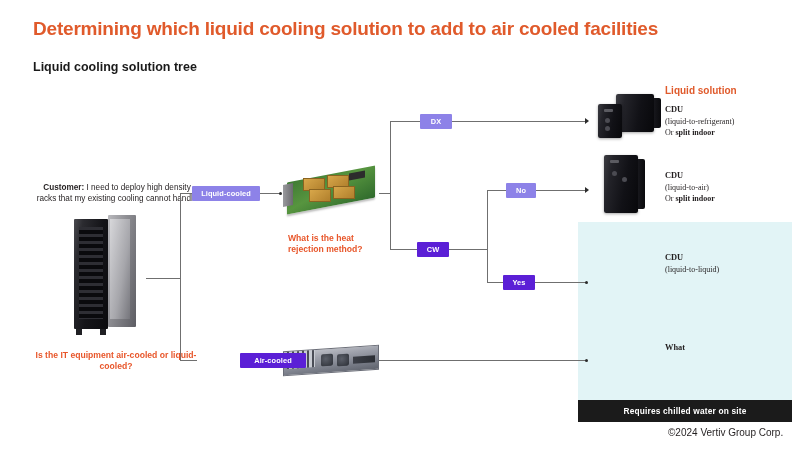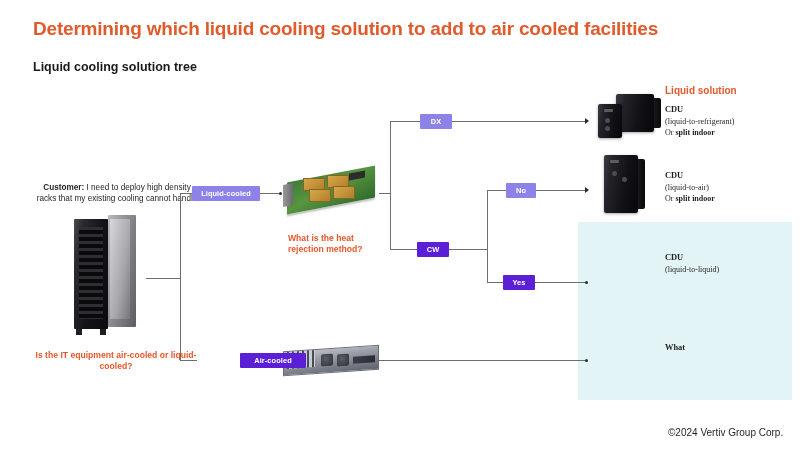--- a/index.html
+++ b/index.html
@@ -417,20 +417,21 @@
       <div class="side"></div>
     </div>
     <div class="spine"></div>
     <div class="coil c1"></div>
     <div class="coil c2"></div>
     <div class="coil c3"></div>
     <div class="coil c4"></div>
   </div>
 
   <div id="chilled-water-panel"></div>
+  <div id="chilled-water-banner">Requires chilled water on site</div>
 
   <div class="line h" style="left:146px; top:278px; width:34px;"></div>
   <div class="line v" style="left:180px; top:193px; height:86px;"></div>
   <div class="line v" style="left:180px; top:278px; height:83px;"></div>
   <div class="line h" style="left:180px; top:193px; width:13px;"></div>
   <div class="line h" style="left:180px; top:360px; width:17px;"></div>
 
   <div class="line h" style="left:260px; top:193px; width:21px;"></div>
   <div class="dot" style="left:279px; top:192px;"></div>
 

